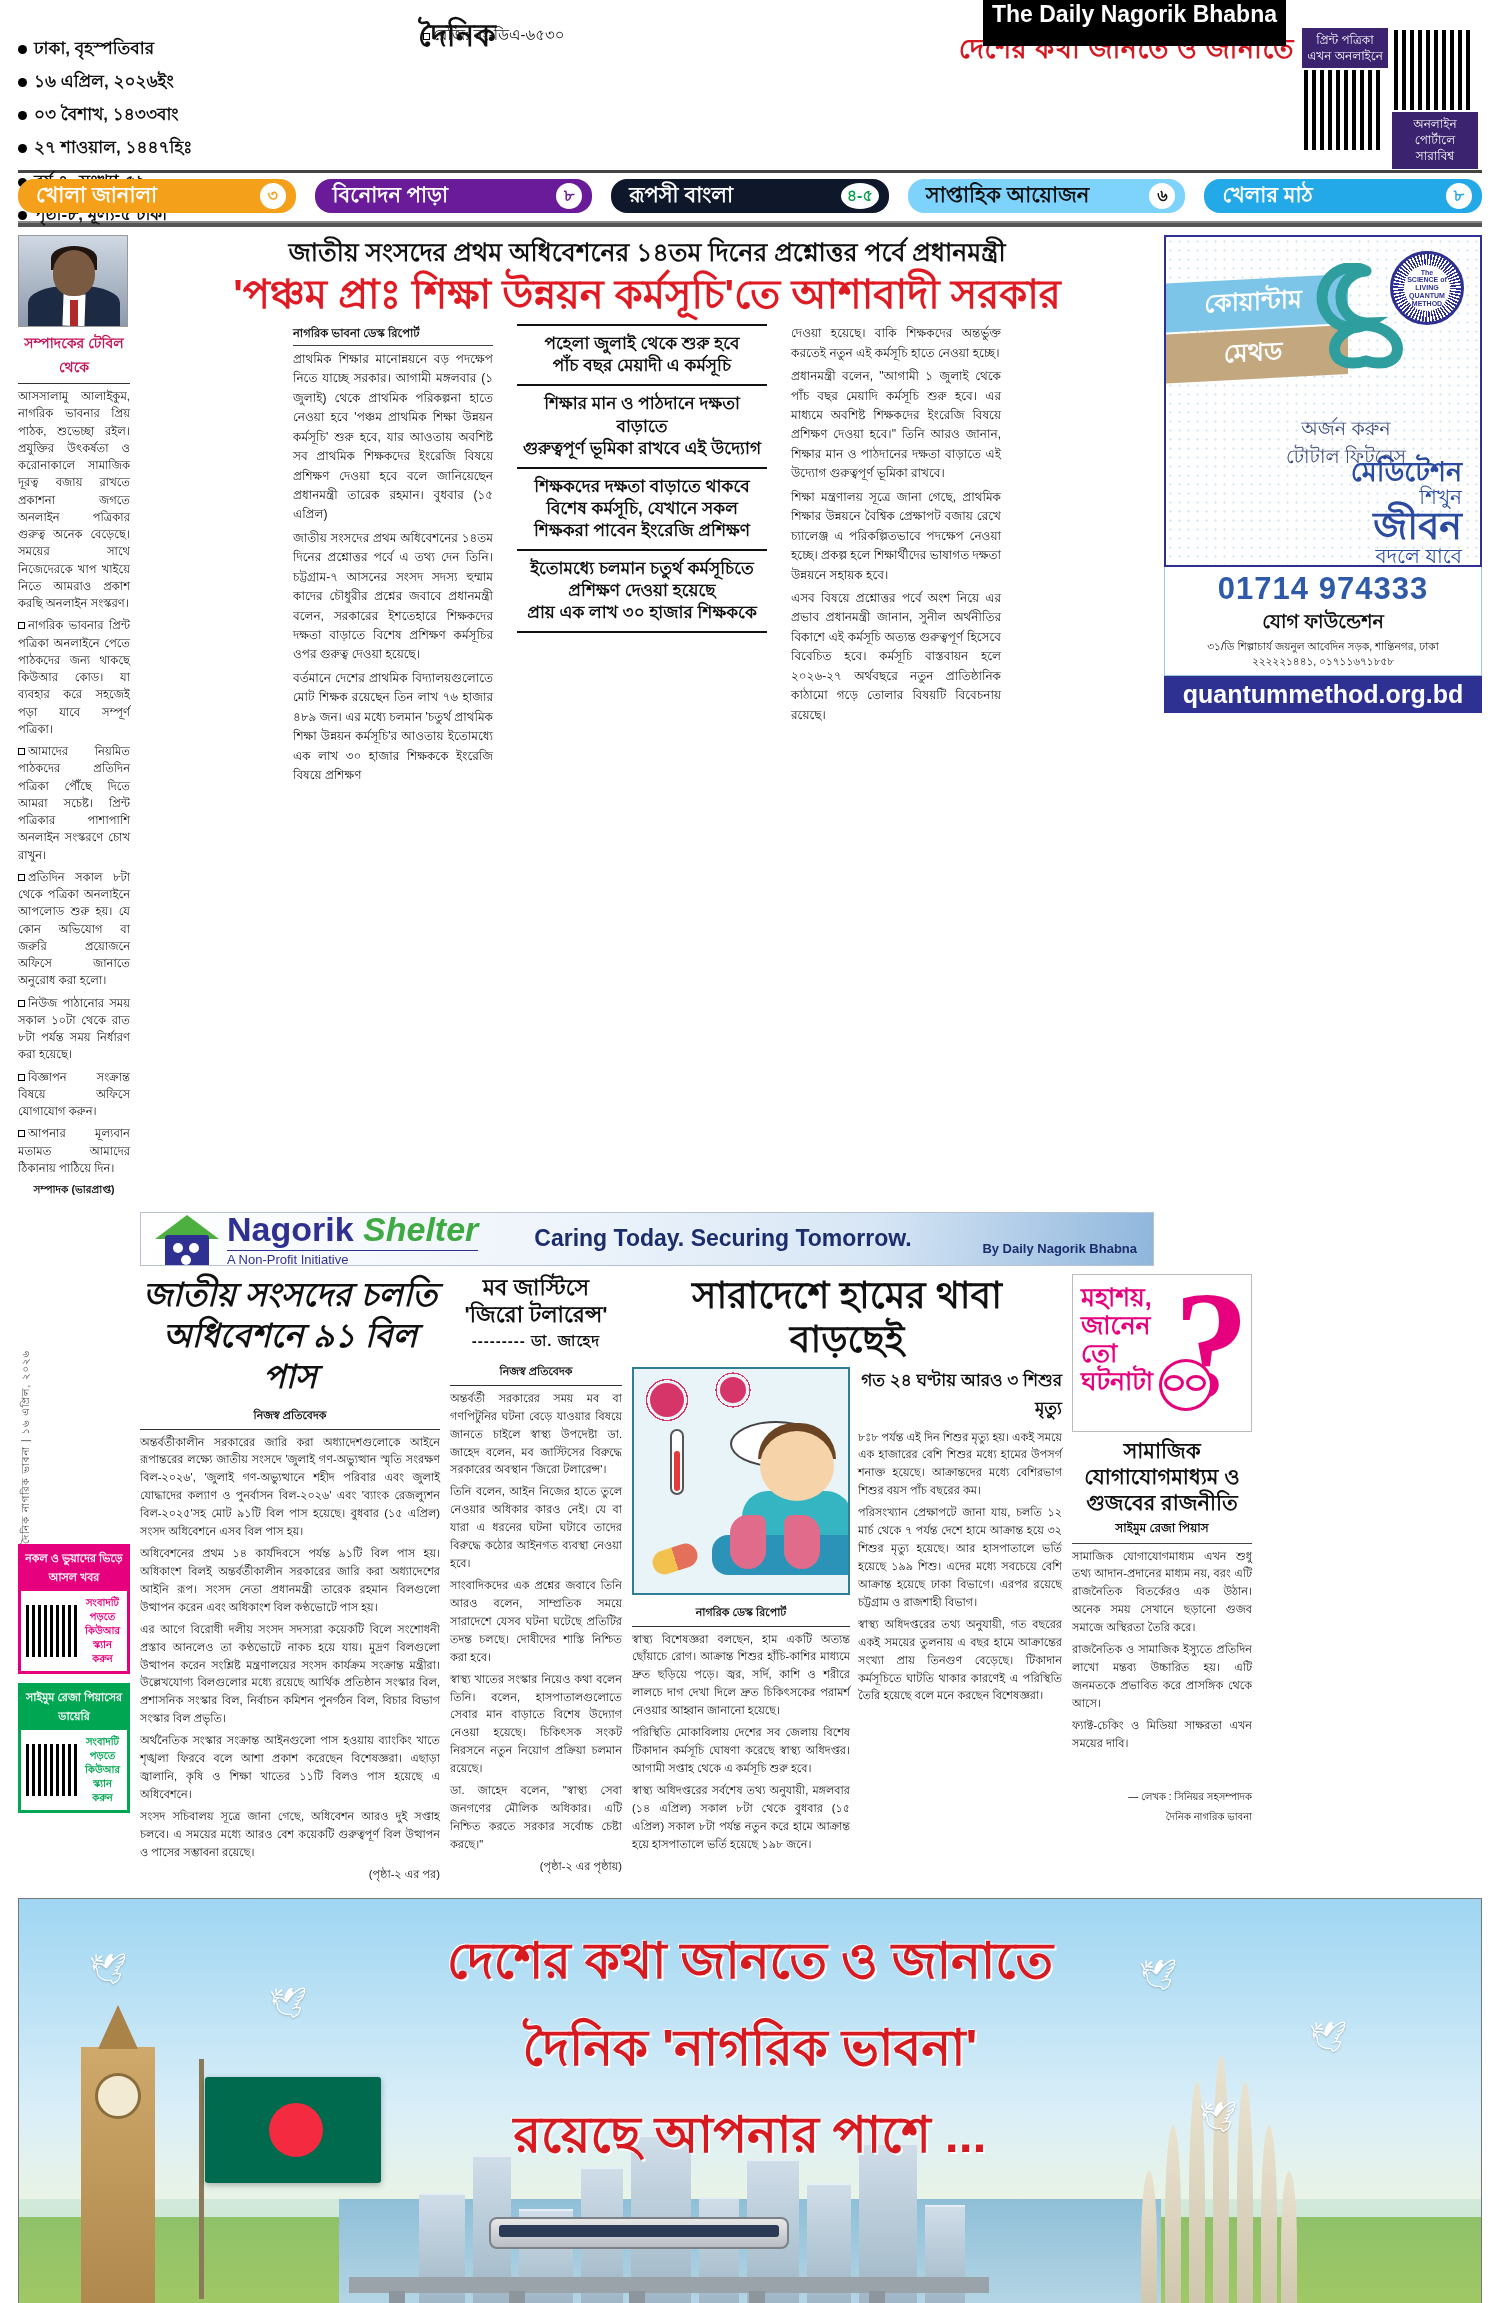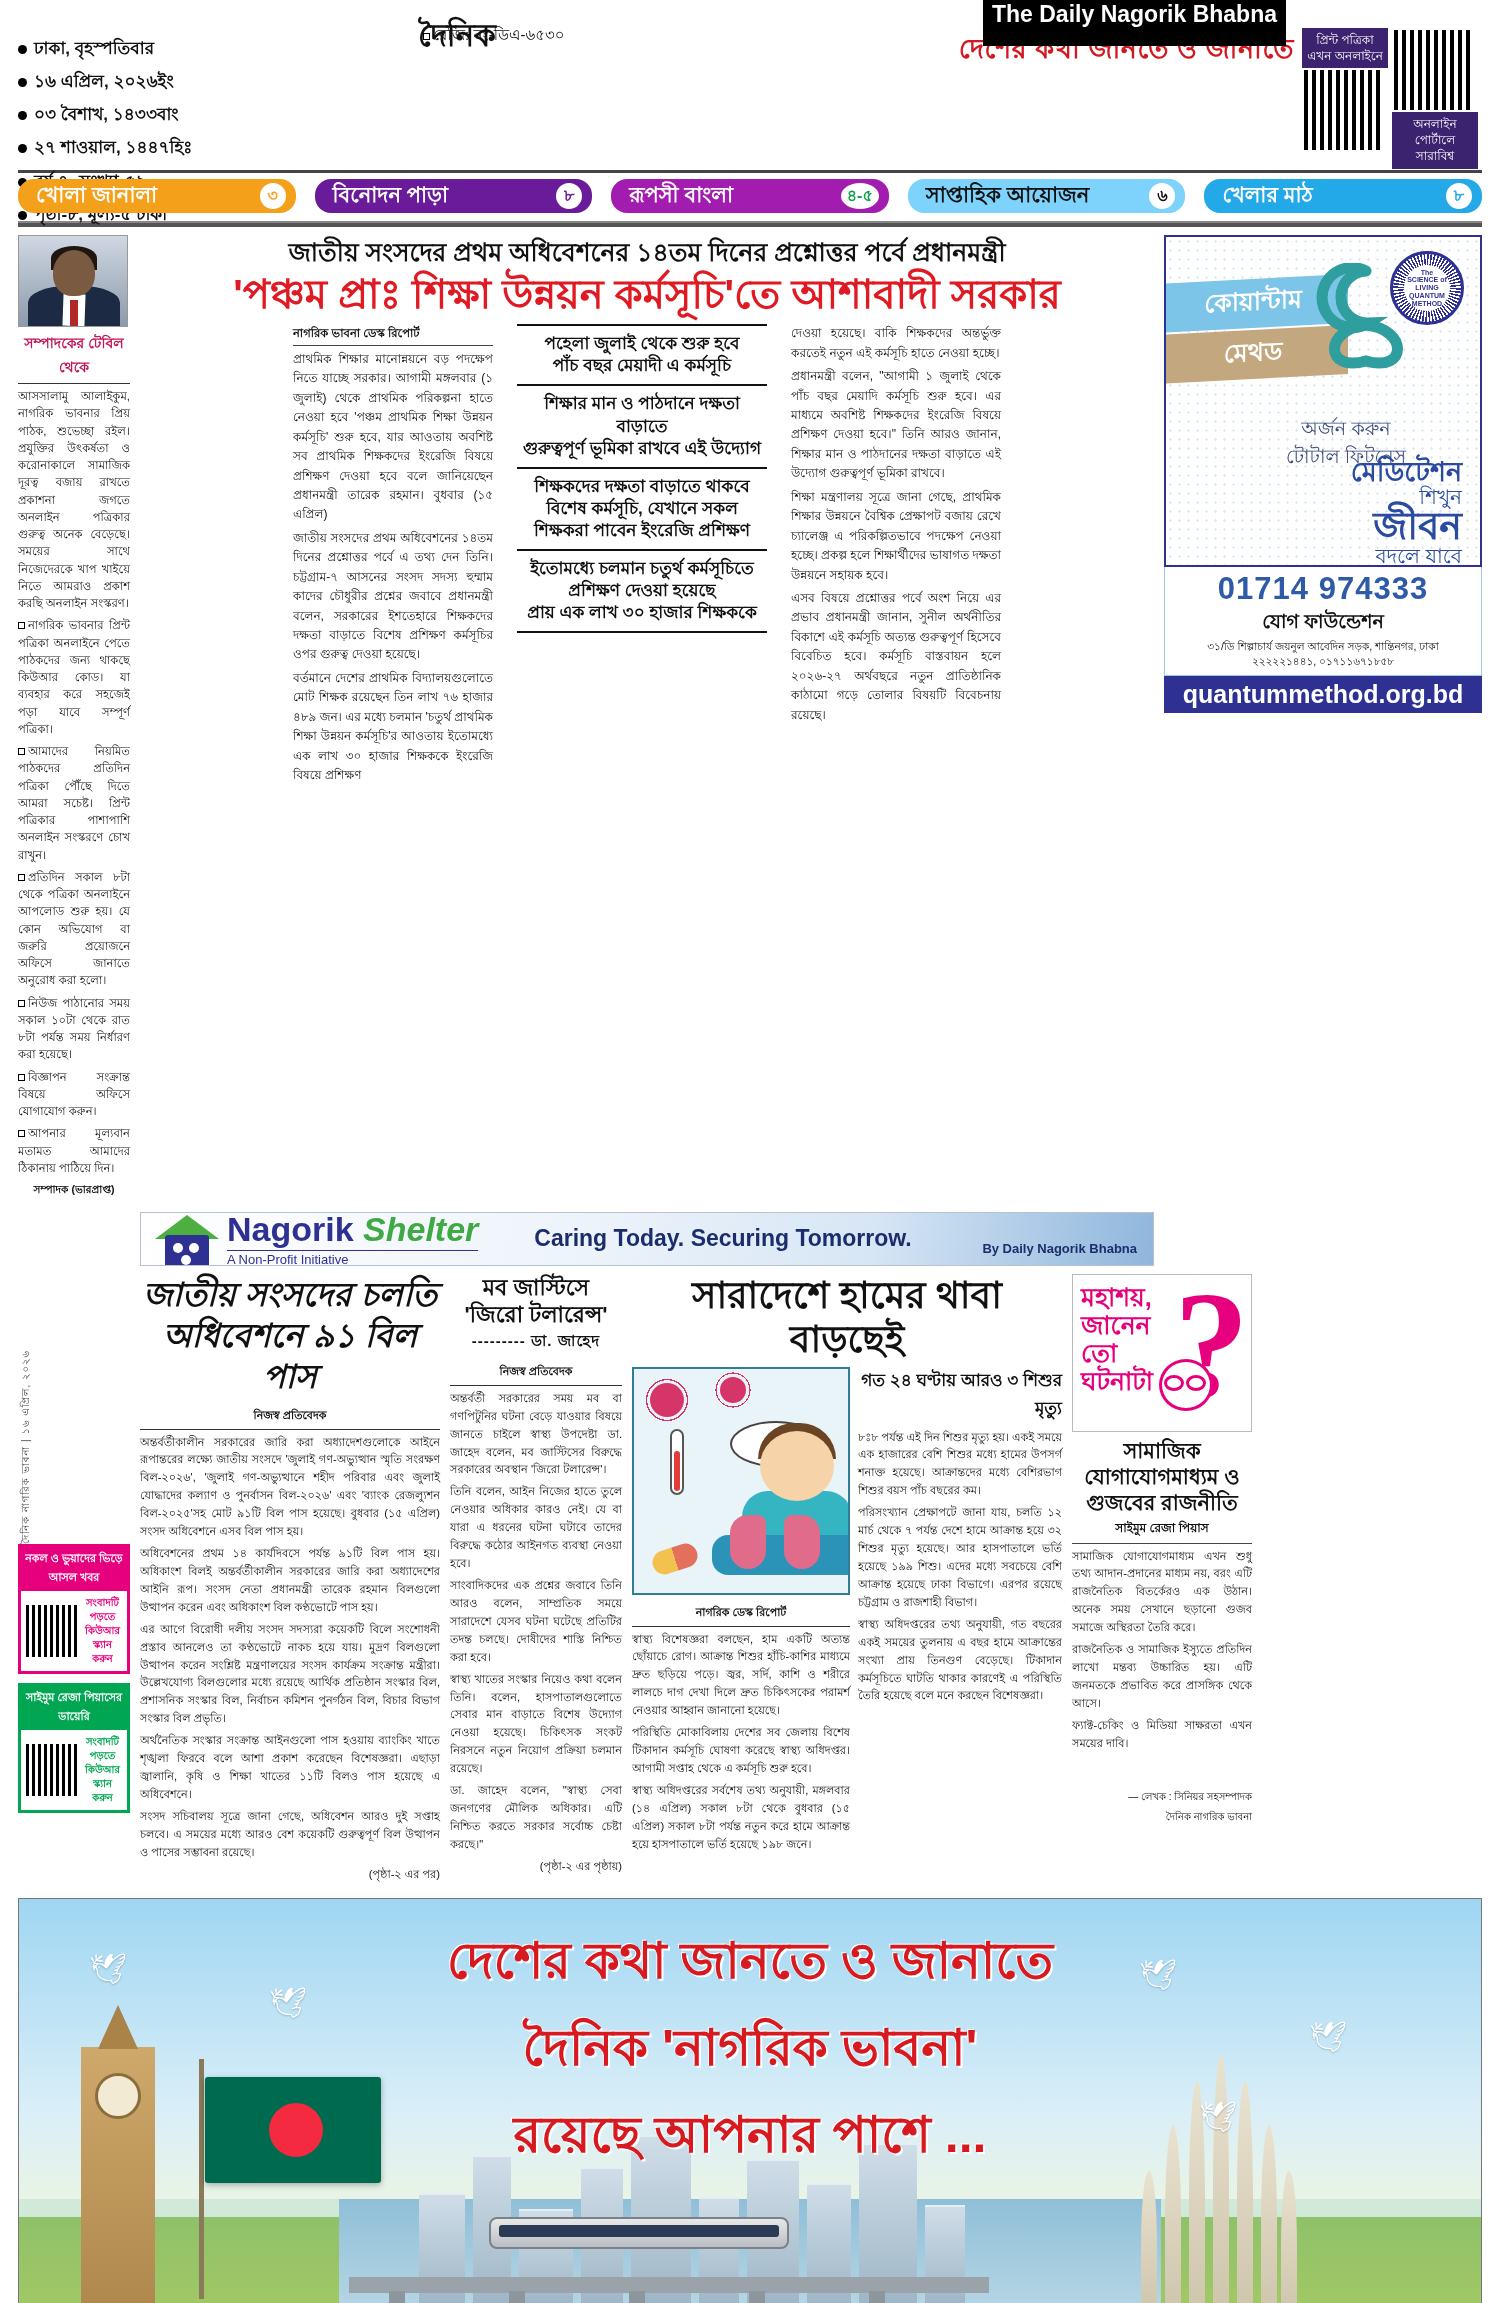--- a/index.html
+++ b/index.html
@@ -230,21 +230,21 @@
 
   <div class="navbar">
     <div class="navtab" style="background:#f5a01b">
       <span>খোলা জানালা</span>
       <span class="pg" style="color:#f5a01b">৩</span>
     </div>
     <div class="navtab" style="background:#6a1b9a">
       <span>বিনোদন পাড়া</span>
       <span class="pg" style="color:#6a1b9a">৮</span>
     </div>
-    <div class="navtab" style="background:#a21caf">
+    <div class="navtab" style="background:#0f172a">
       <span>রূপসী বাংলা</span>
       <span class="pg" style="color:#0aa04b">৪-৫</span>
     </div>
     <div class="navtab" style="background:#7dd3fc; color:#111">
       <span>সাপ্তাহিক আয়োজন</span>
       <span class="pg" style="color:#111">৬</span>
     </div>
     <div class="navtab" style="background:#23a8e8">
       <span>খেলার মাঠ</span>
       <span class="pg" style="color:#23a8e8">৮</span>

